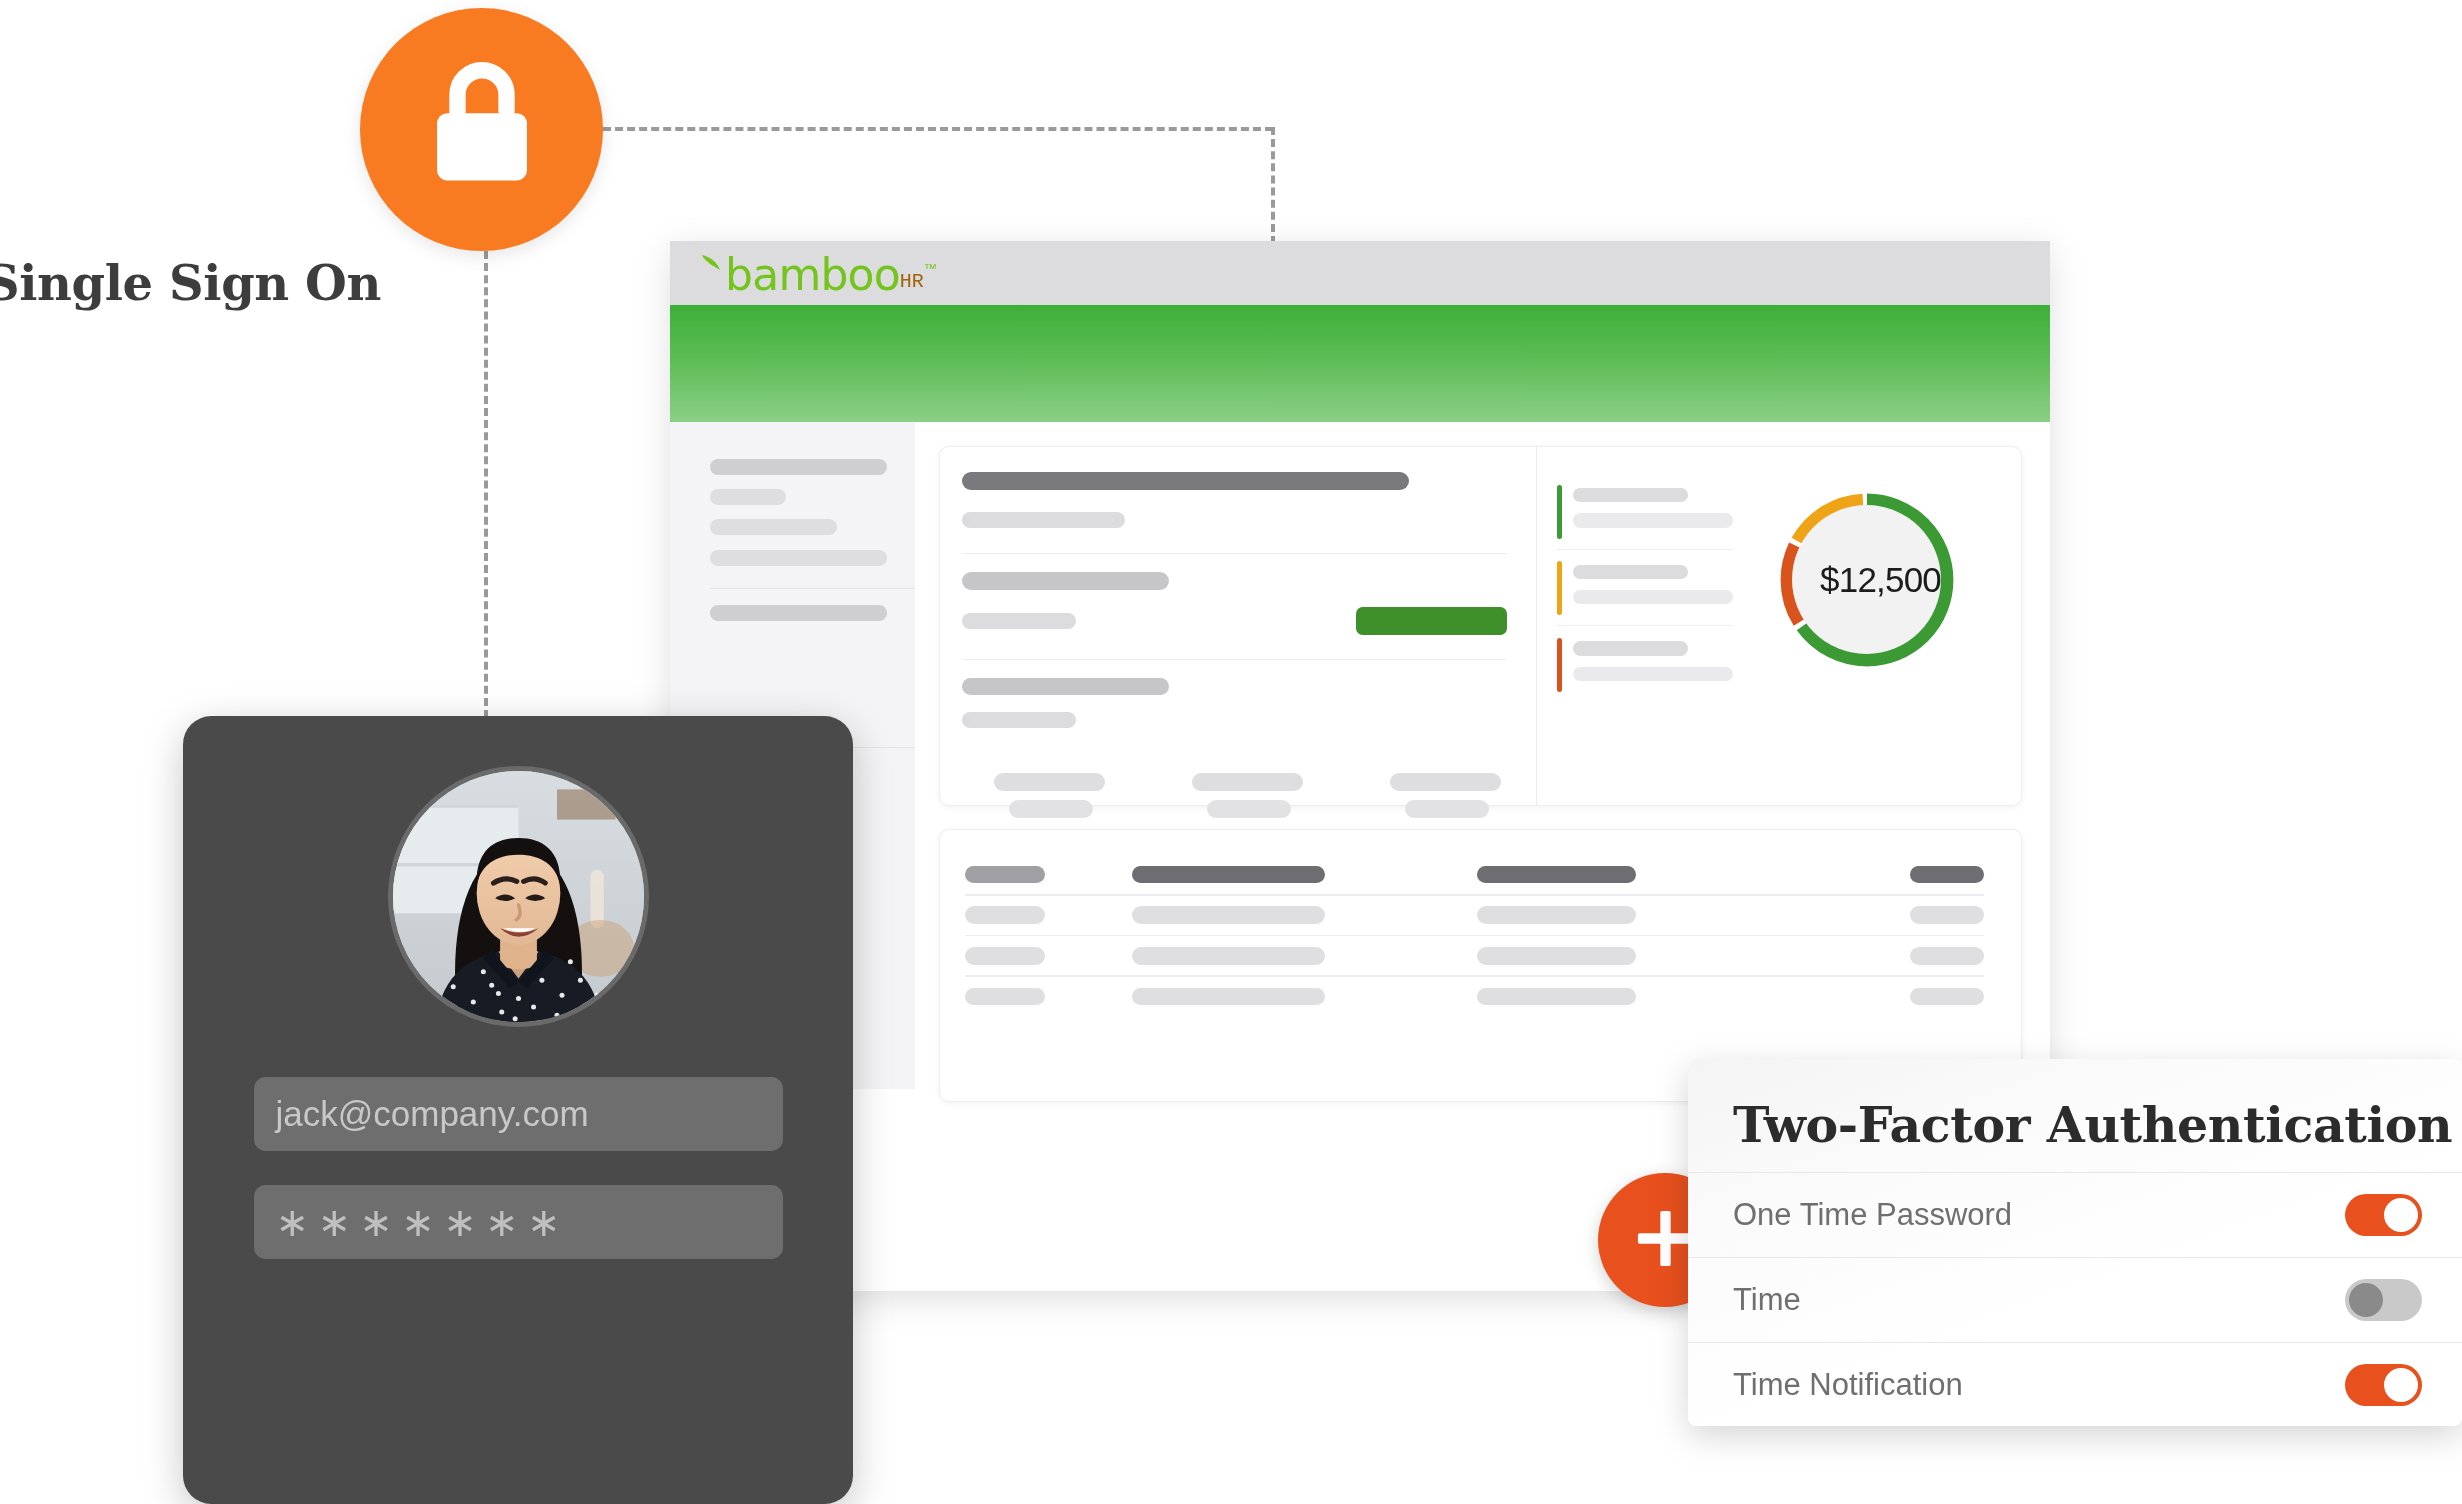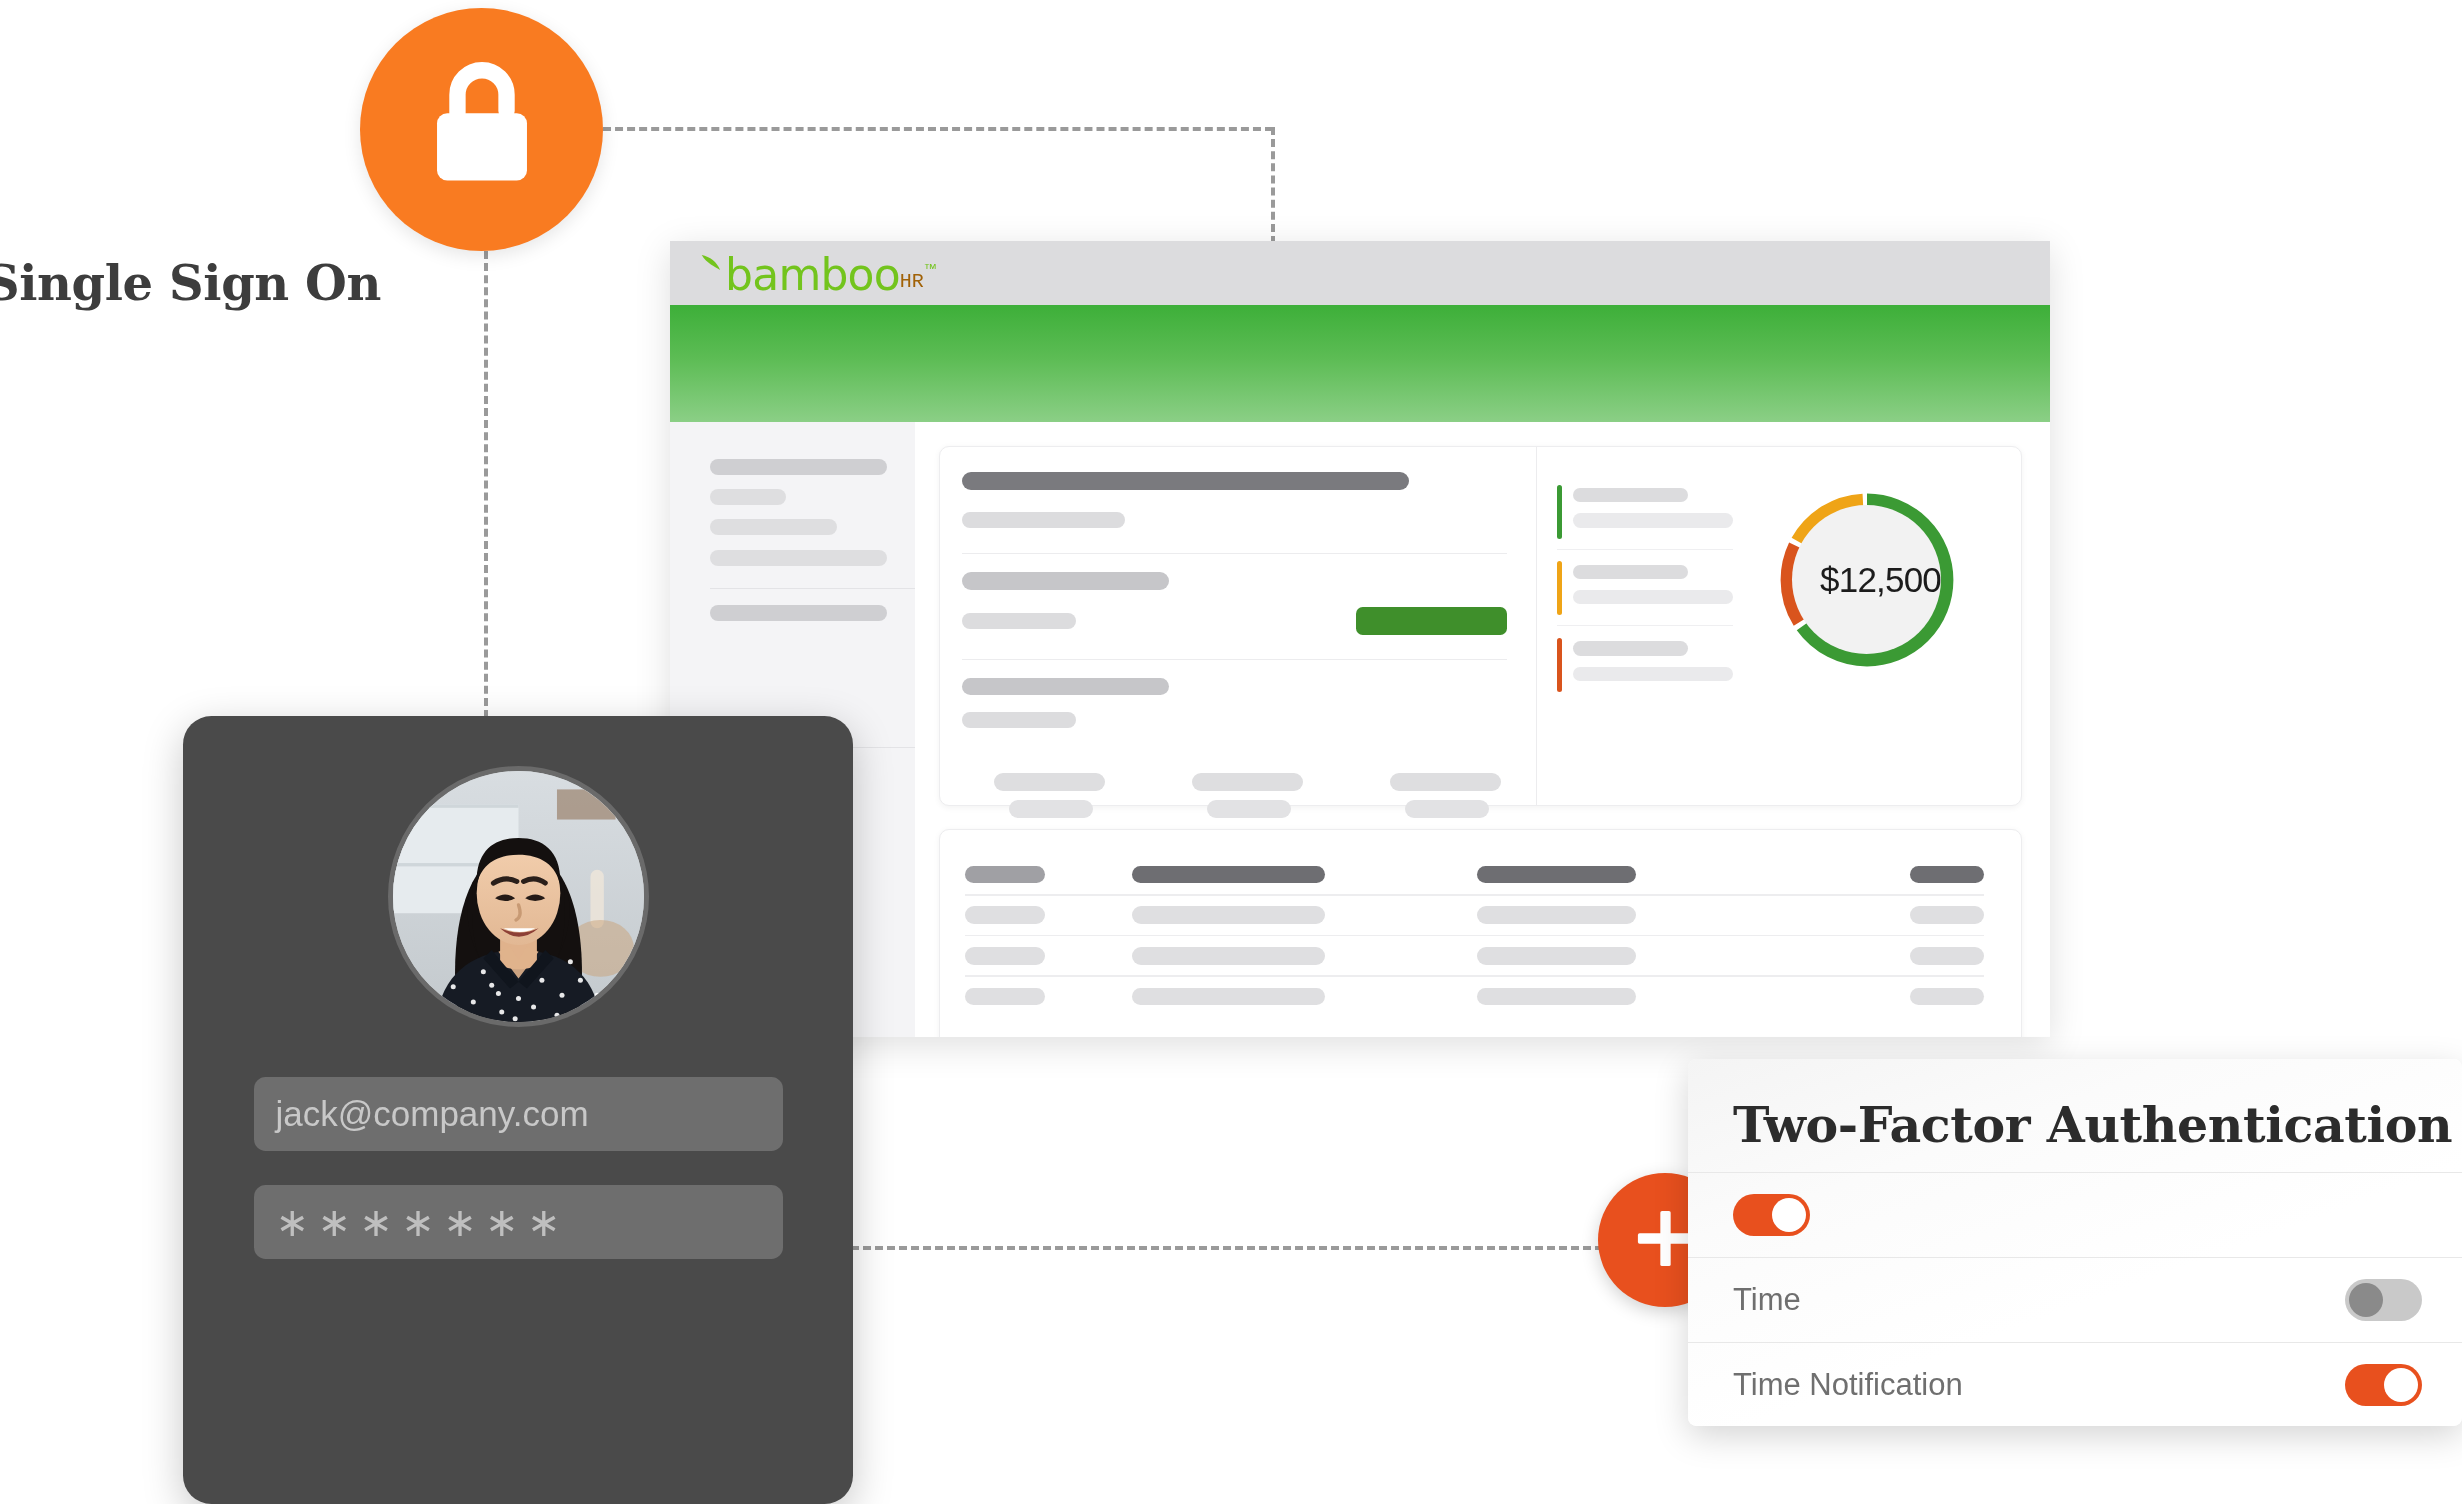--- a/index.html
+++ b/index.html
@@ -27,21 +27,21 @@
 
   #sso-label{
     position:absolute;left:-15px;top:255px;width:503px;
     font-family:"DejaVu Serif", serif;
     font-weight:700;font-size:48px;letter-spacing:-0.4px;color:#3d3d3d;
     white-space:nowrap;
   }
 
   
   #browser-window{
-    position:absolute;left:670px;top:241px;width:1380px;height:796px;
+    position:absolute;left:670px;top:241px;width:1380px;height:1050px;
     background:#ffffff;
     box-shadow:0 8.4px 34px rgba(0,0,0,.13);
     overflow:hidden;z-index:10;
   }
   #browser-chrome{
     height:64px;background:#DCDCDE;display:flex;align-items:center;padding-left:30px;
   }
   #bamboo-logo{display:flex;align-items:flex-end;}
   #bamboo-logo .leaf{width:28.5px;height:28.5px;margin-right:-3.4px;margin-bottom:17px;}
   .bamboo-word{
@@ -460,20 +460,21 @@
         <rect x="4" y="17" width="32" height="6" rx="1" fill="#ffffff"></rect>
       </svg>
     </span>
   </div>
 
   <div id="twofa-card">
     <div id="twofa-title">Two-Factor Authentication</div>
     <div class="fa-sep"></div>
 
     <div class="fa-row">
+      <span class="fa-label">One Time Password</span>
       <span class="toggle on">
           <span class="knob"></span>
         </span>
     </div>
     <div class="fa-sep"></div>
 
     <div class="fa-row">
       <span class="fa-label">Time</span>
       <span class="toggle off">
           <span class="knob"></span>

